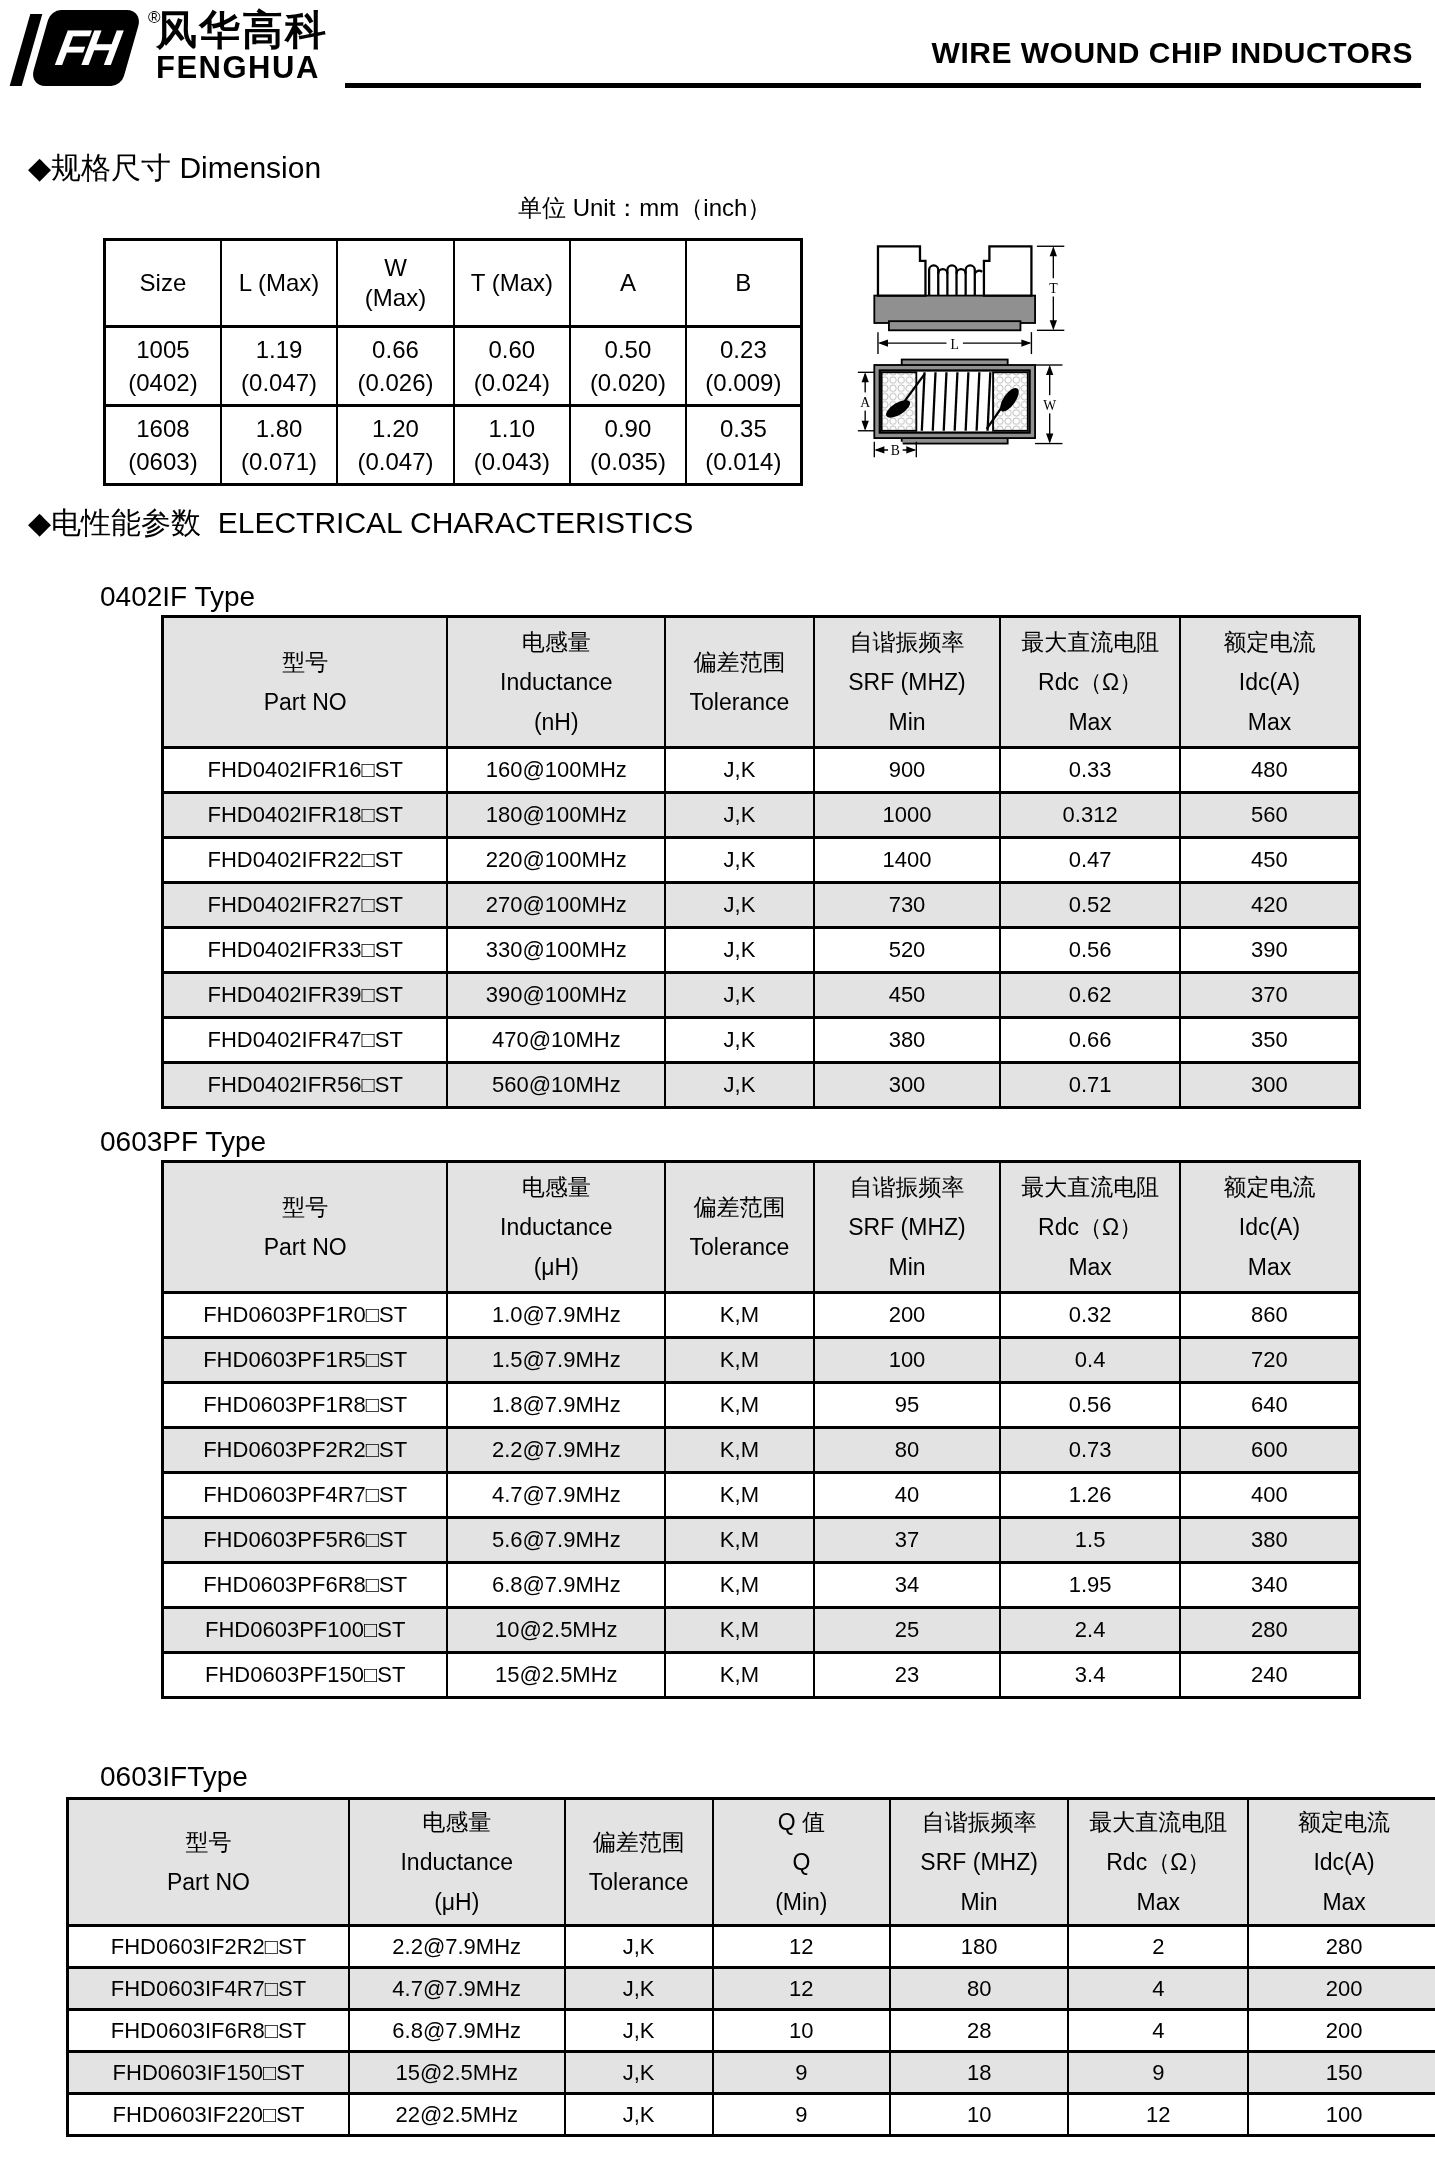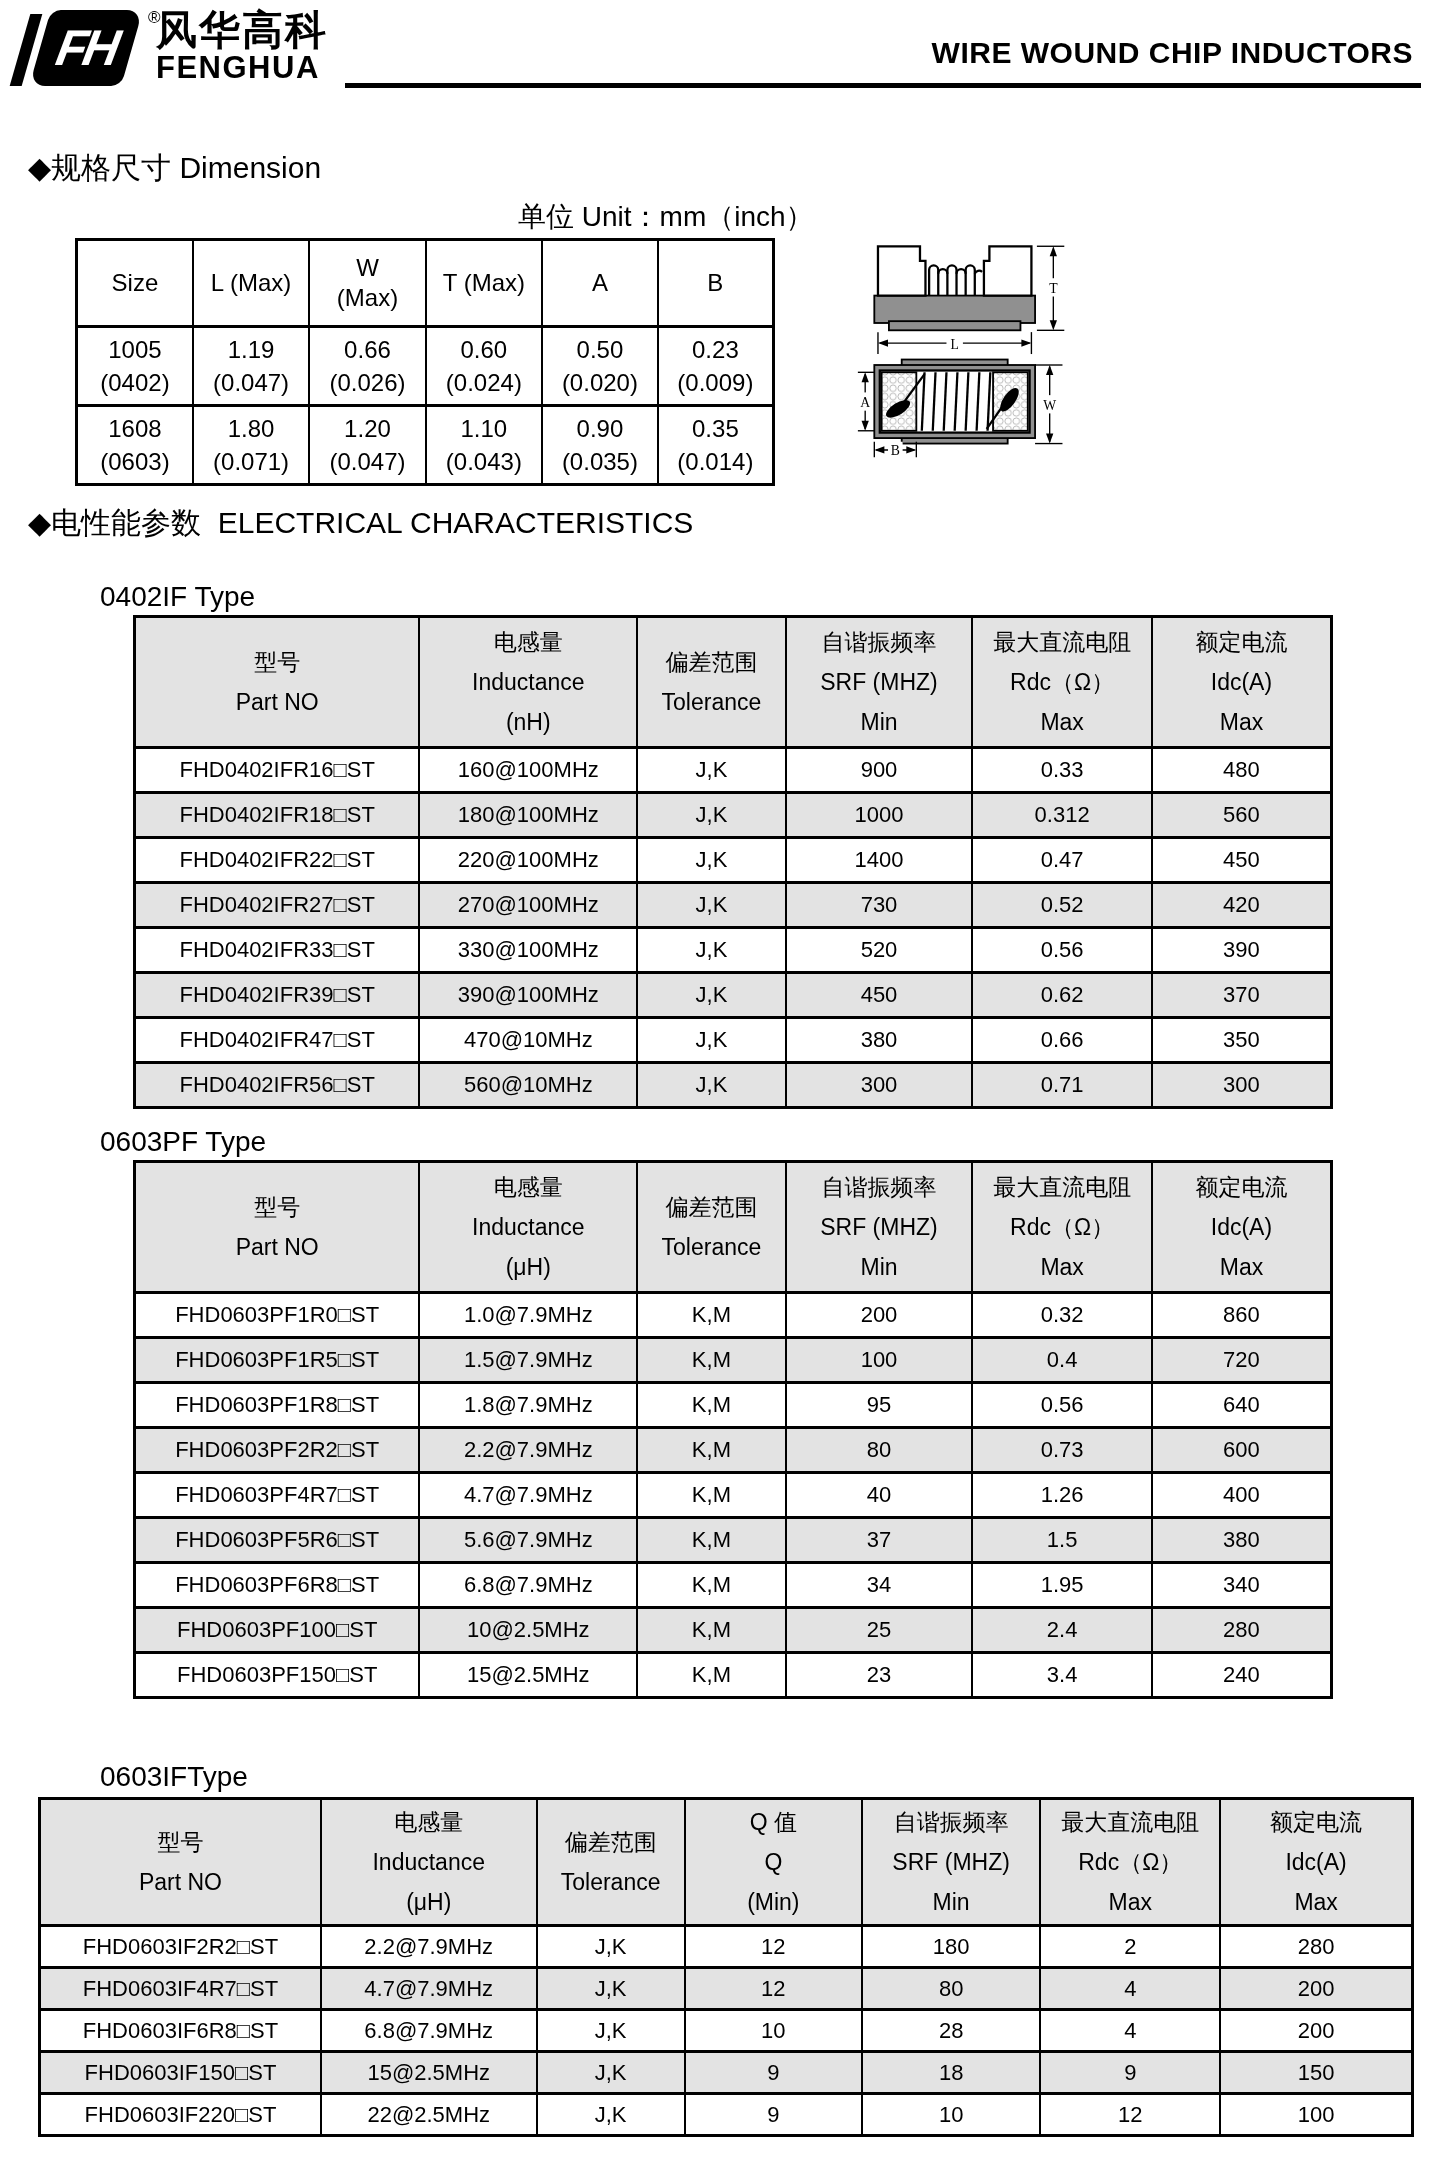--- a/index.html
+++ b/index.html
@@ -18,30 +18,30 @@
   .logo-text{margin-left:18px;margin-top:2px;line-height:1.02;}
   .logo-cn{font-size:41px;font-weight:bold;letter-spacing:2px;}
   .logo-en{font-size:31px;font-weight:bold;letter-spacing:1.5px;}
   .doc-title{position:absolute;top:36px;right:22px;font-size:30px;font-weight:bold;letter-spacing:0.5px;}
   .head-rule{position:absolute;left:345px;top:83px;width:1076px;height:5px;background:#000;}
 
   
   .sec-heading{position:absolute;font-size:30px;font-weight:normal;white-space:pre;}
   .h-dim{left:28px;top:148px;}
   .h-elec{left:28px;top:503px;}
-  .unit-note{position:absolute;left:518px;top:198px;font-size:28px;}
+  .unit-note{position:absolute;left:518px;top:192px;font-size:24px;}
   .tbl-label{position:absolute;font-size:28px;margin-left:32px;}
   .lab-0402{left:68px;top:581px;}
   .lab-0603pf{left:68px;top:1126px;}
   .lab-0603if{left:68px;top:1761px;}
 
   
   table{border-collapse:collapse;table-layout:fixed;position:absolute;background:#fff;}
   th,td{border:2px solid #000;text-align:center;vertical-align:middle;font-weight:normal;padding:0;}
-  table{border:3px solid #000;}
+  table{border:3px solid #000;margin-left:28px;}
   th{border-bottom-width:3px;}
   td{border-top-width:3px;border-bottom-width:3px;white-space:pre-line;}
 
   
   .dim-table{left:75px;top:238px;width:700px;font-size:24px;}
   .dim-table th{height:84px;background:#fff;}
   .dim-table th div{line-height:30px;}
   .dim-table td{height:76px;line-height:33px;}
 
   

